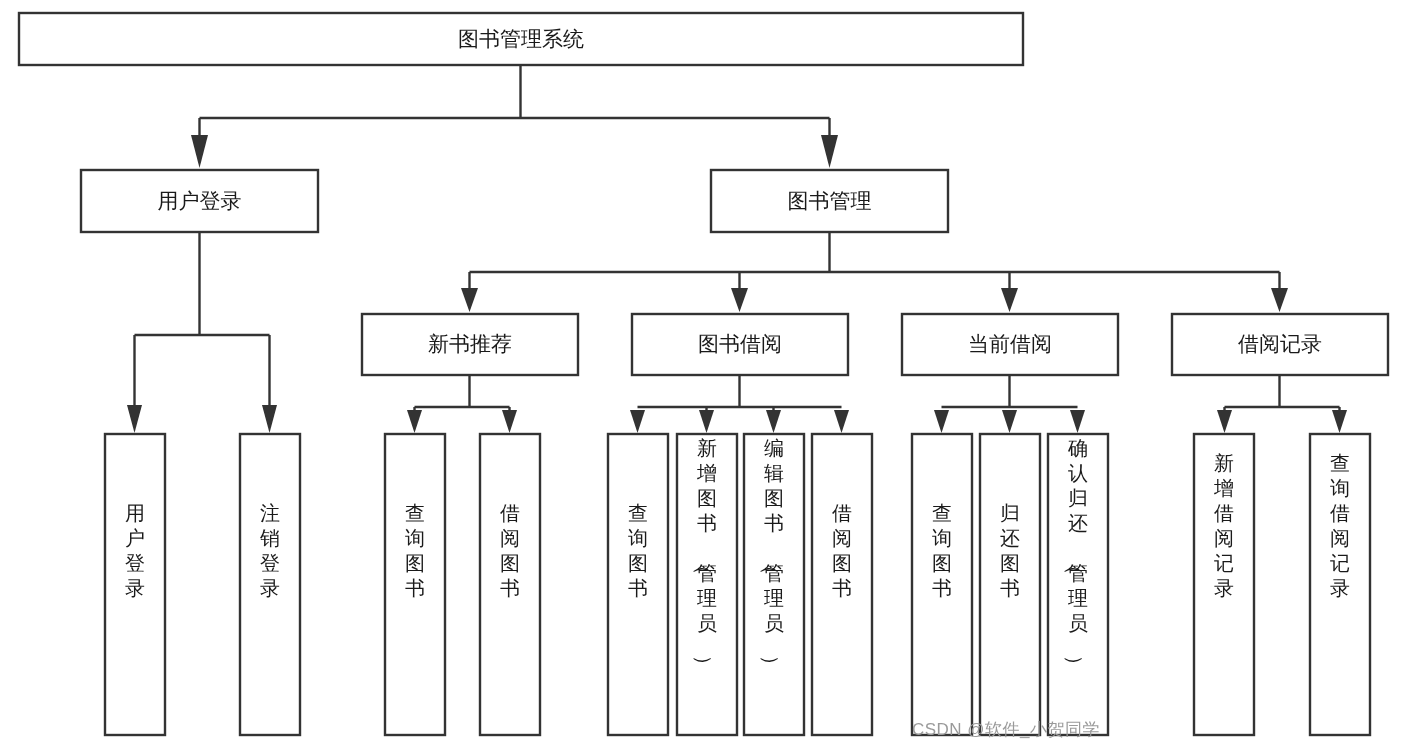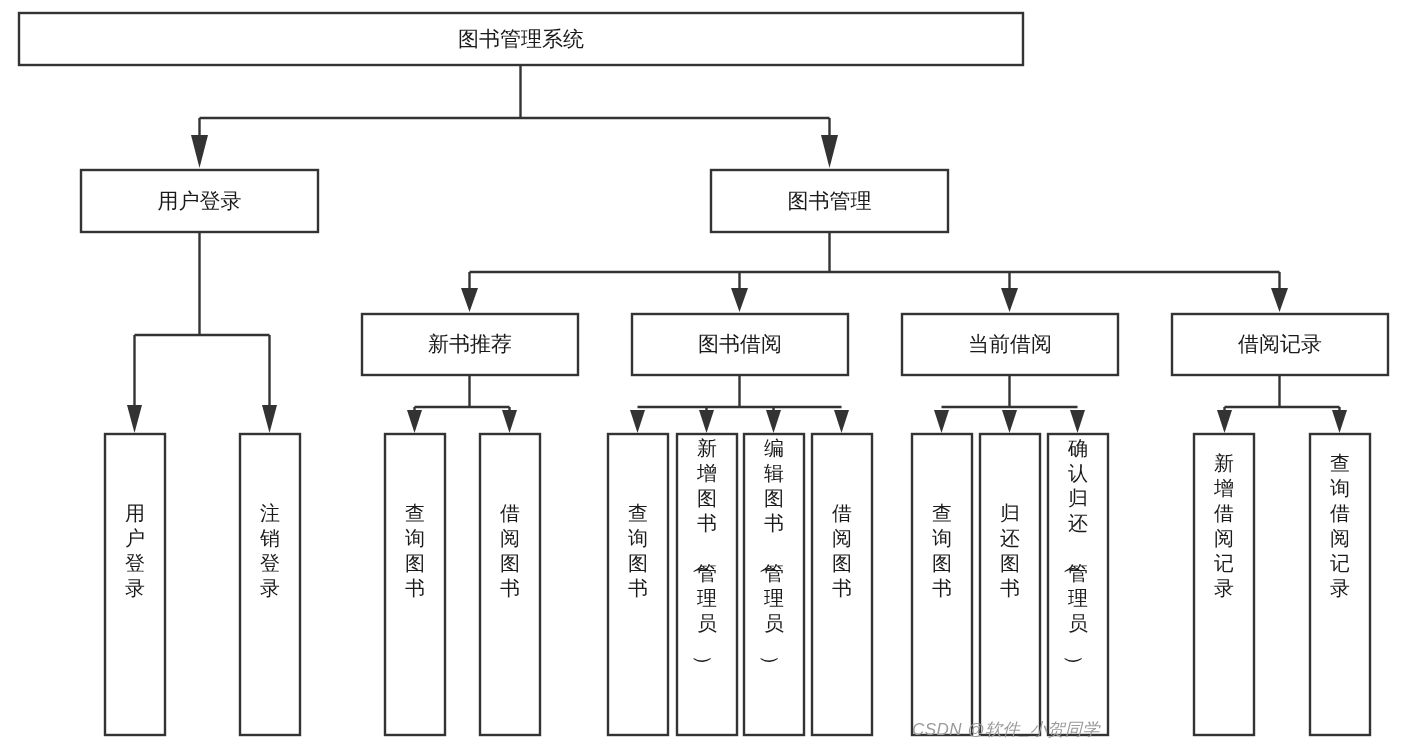--- a/index.html
+++ b/index.html
@@ -59,21 +59,20 @@
   .watermark {
     position: absolute;
     right: 12px;
     bottom: 6px;
     font-family: "Liberation Sans", "DejaVu Sans", sans-serif;
     font-size: 17px;
     color: #9a9a9a;
     white-space: nowrap;
     pointer-events: none;
     letter-spacing: 0.5px;
-    font-style: italic;
   }
 </style>
 </head>
 <body>
 
 <div id="diagram-root">
 
   <svg class="diagram-canvas" viewBox="0 0 1405 747" xmlns="http://www.w3.org/2000/svg">
 
     <g>

